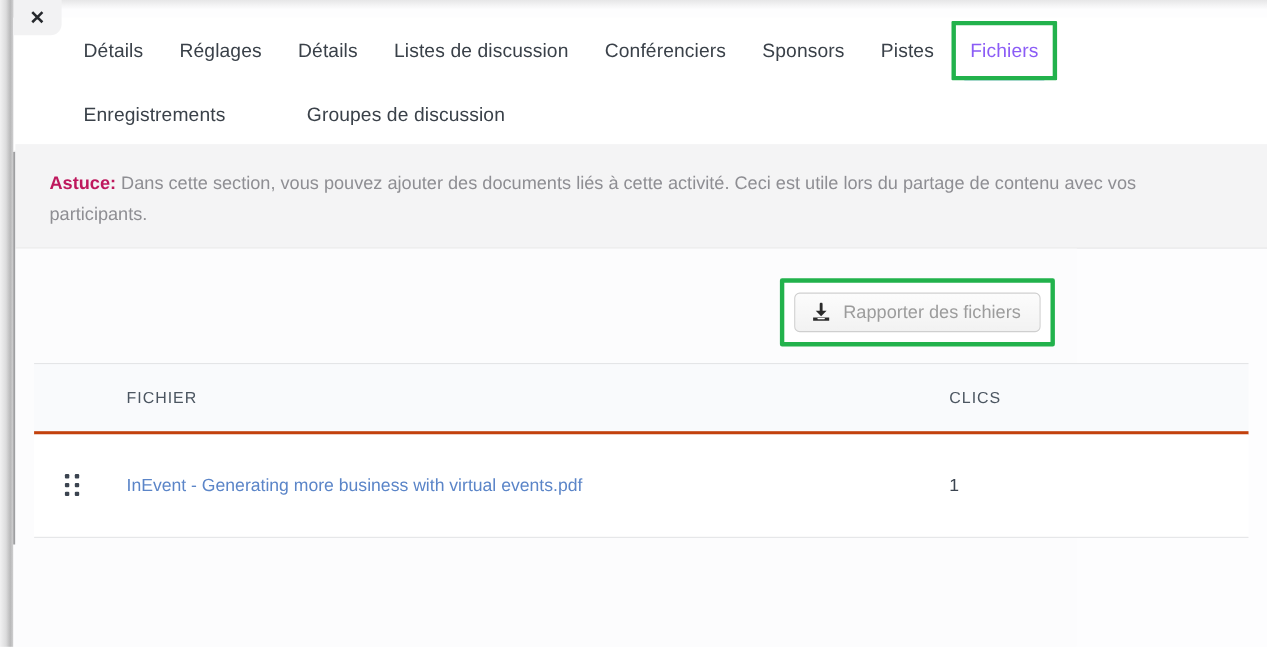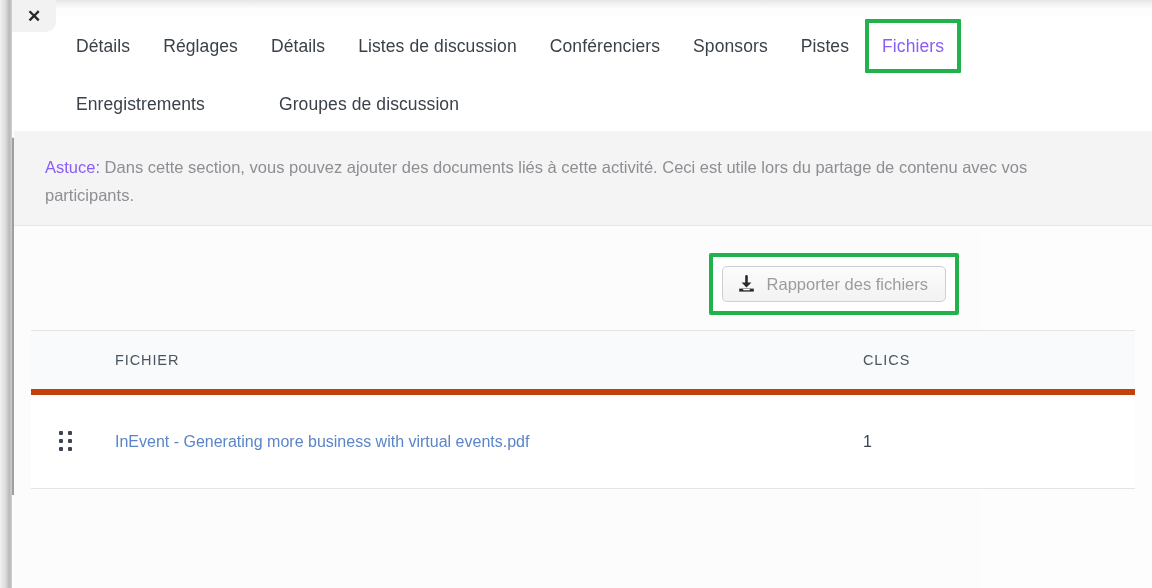--- a/index.html
+++ b/index.html
@@ -115,22 +115,22 @@
     box-sizing: border-box;
     padding: 22px 34px 0 31px;
   }
   #tip-text {
     font-size: 16.5px;
     line-height: 28px;
     color: #8e8e93;
     max-width: 1085px;
   }
   #tip-label {
-    color: #8b5cf6;
-    font-weight: normal;
+    color: #be185d;
+    font-weight: bold;
   }
 
   
   #content {
     position: absolute;
     left: 14px; top: 226px;
     width: 965px; height: 362px;
     background: #fcfcfd;
     box-sizing: border-box;
   }
@@ -173,21 +173,21 @@
     position: absolute;
     left: 17px; top: 104px;
     width: 1104px;
   }
   #table-head {
     display: flex;
     align-items: center;
     height: 65px;
     background: #f9fafc;
     border-top: 1px solid #e4e5e7;
-    border-bottom: 6px solid #c2410c;
+    border-bottom: 3px solid #c2410c;
     box-sizing: border-box;
   }
   .col-handle { width: 84px; flex: 0 0 84px; }
   .col-file  { flex: 1 1 auto; padding-left: 0; }
   .col-clics { width: 272px; flex: 0 0 272px; margin-left: 25px; }
   .th {
     font-size: 14.5px;
     letter-spacing: 0.9px;
     color: #4b5560;
     text-transform: uppercase;

